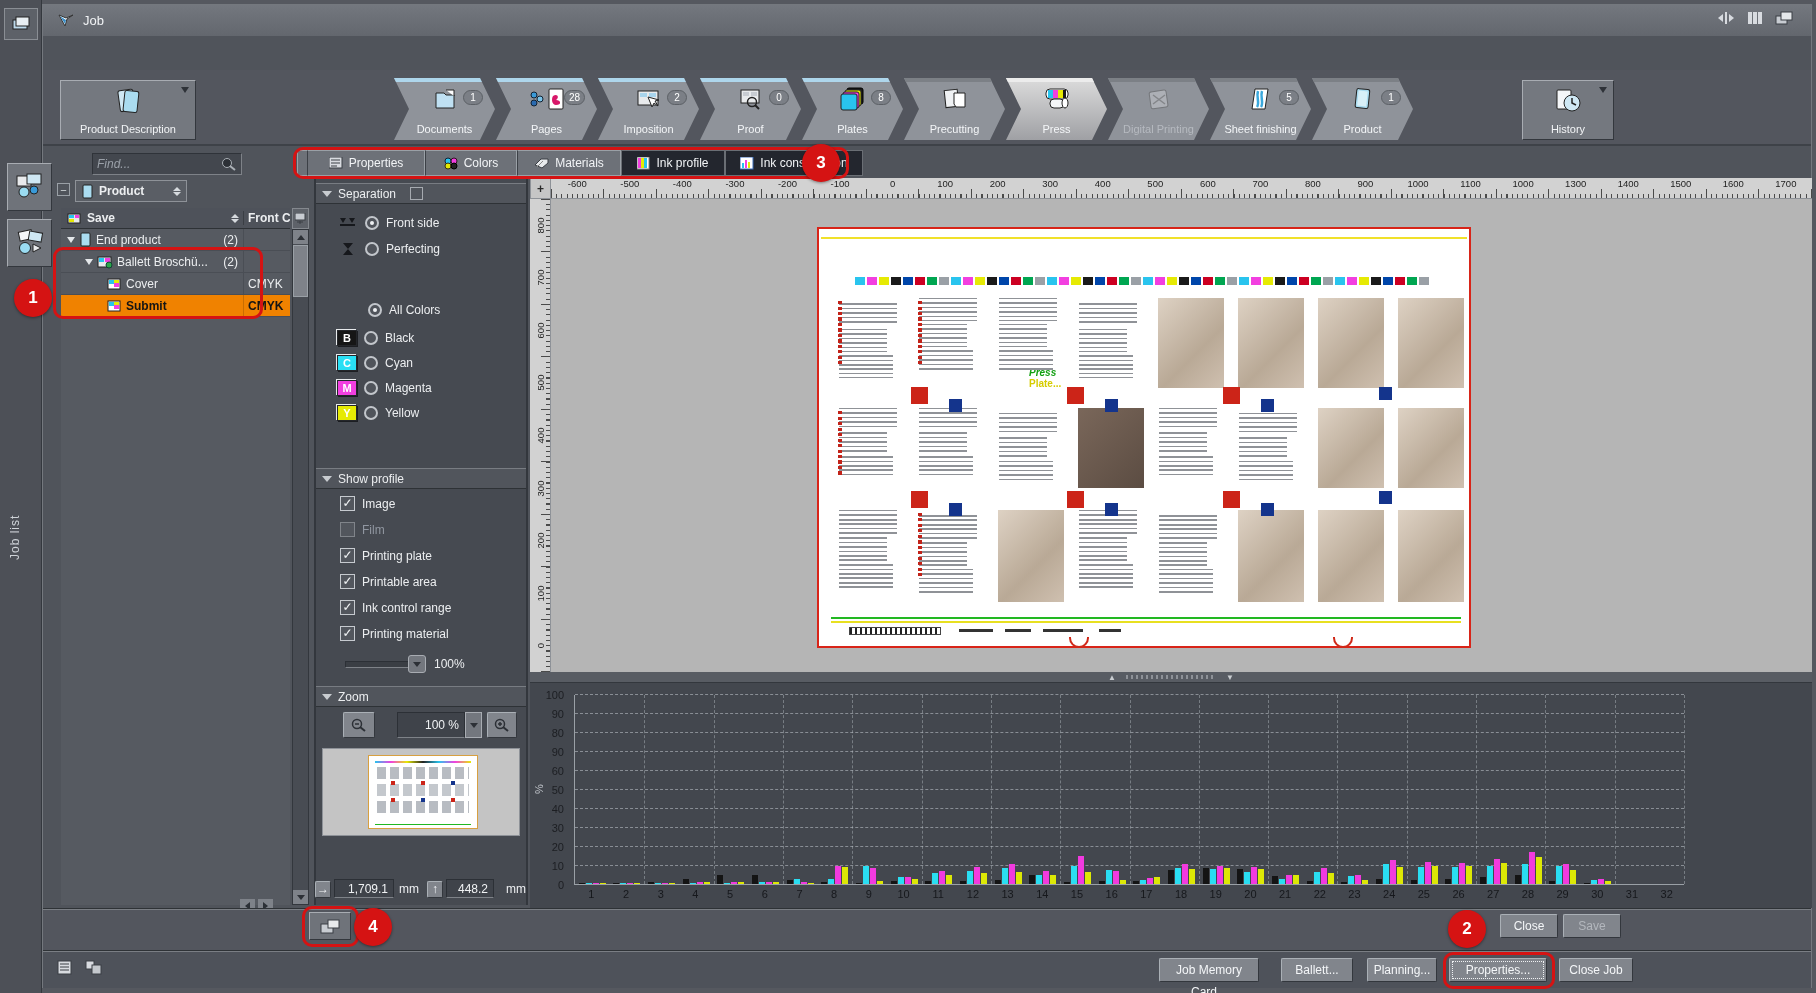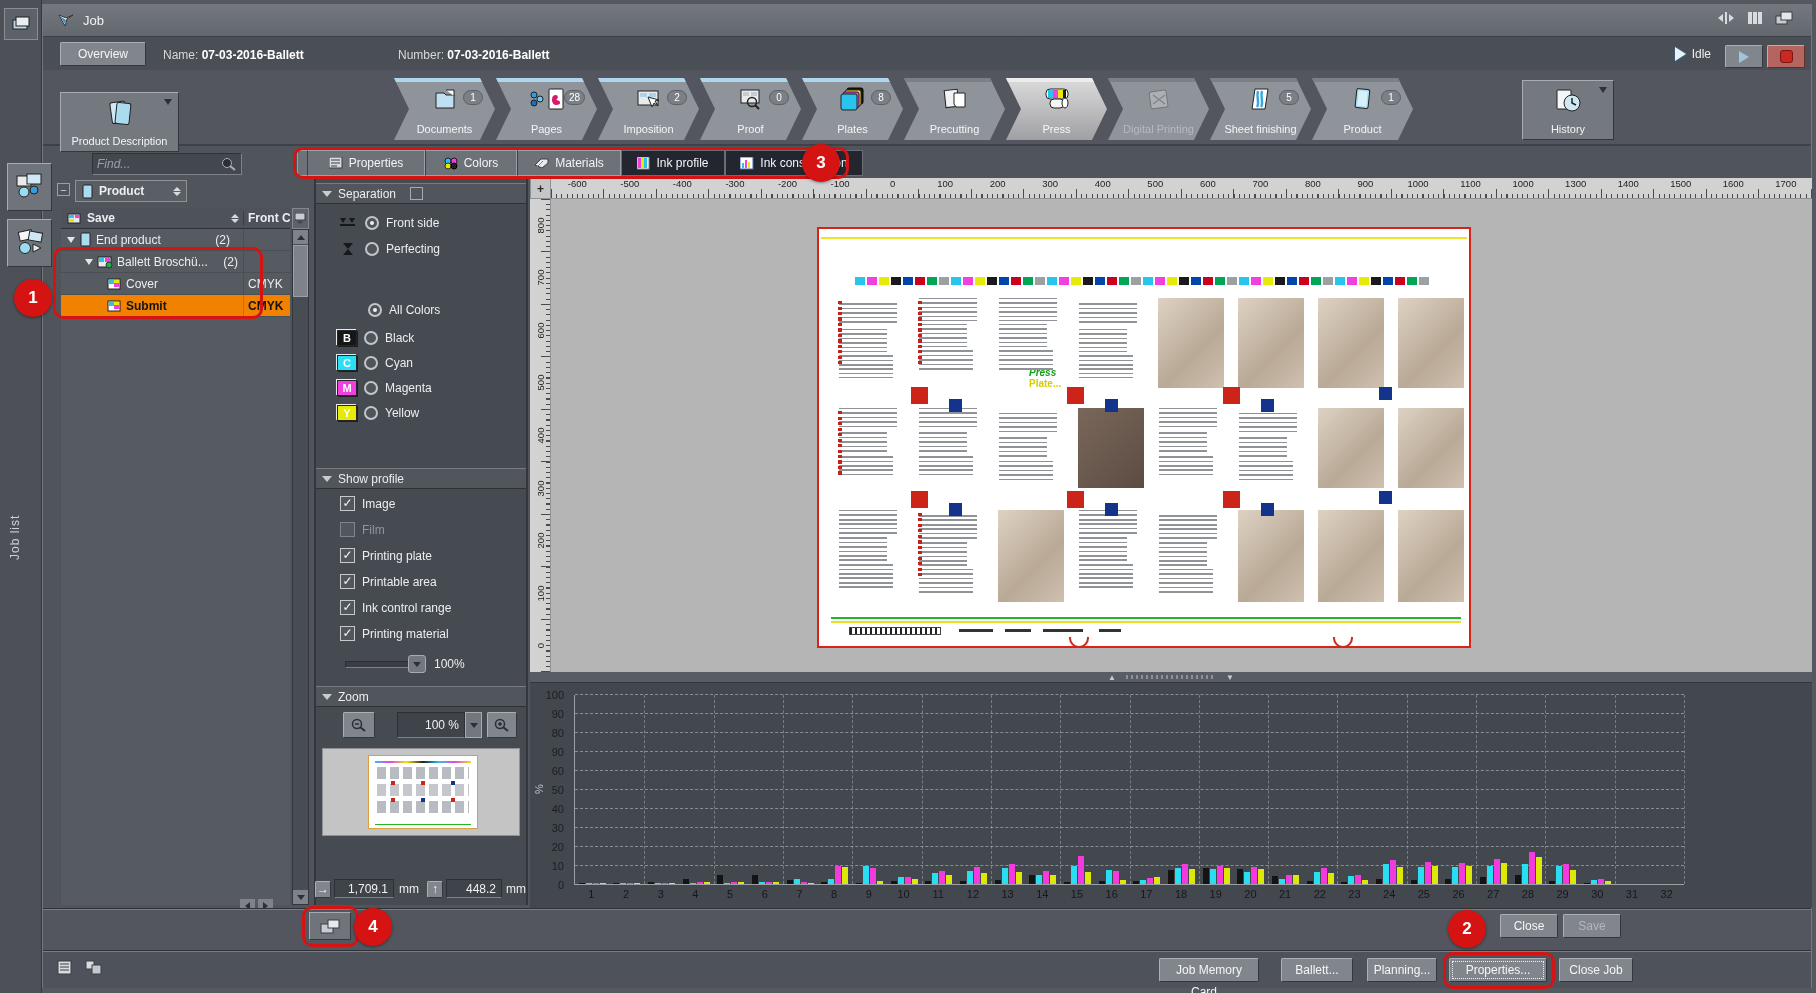--- a/index.html
+++ b/index.html
@@ -39,21 +39,21 @@
   .small-btn { position:absolute; top:8px; width:38px; height:23px; display:flex; align-items:center; justify-content:center; }
   .start-btn { right:48px; }
   .stop-btn { right:6px; background:#b5655f; border-color:#d8a49e; border-bottom-color:#5e2f2b; border-right-color:#5e2f2b; }
   .stop-glyph { width:13px; height:13px; background:#c62a20; border-radius:3px; border:1px solid #7e140e; }
   .start-glyph { width:0; height:0; border-left:10px solid #9fc4de; border-top:6px solid transparent; border-bottom:6px solid transparent; }
 
   
   .workflow { left:43px; top:70px; width:1768px; height:76px; background:#53565e; border-bottom:2px solid #3e4248; }
   .big-btn { position:absolute; top:10px; height:60px; background:#74787f; border:1px solid #a8acb2;
              border-bottom-color:#33373d; border-right-color:#33373d; }
-  .pd-btn { left:17px; width:119px;margin-top:12px; }
+  .pd-btn { left:17px; width:136px; }
   .hist-btn { left:1479px; width:92px; }
   .big-btn .bb-label { position:absolute; bottom:4px; width:100%; text-align:center; font-size:11px; color:#f2f4f6; }
   .big-btn .bb-ic { position:absolute; top:6px; left:0; width:100%; display:flex; justify-content:center; }
   .big-btn .dd-arrow { position:absolute; top:6px; right:6px; width:0; height:0;
                        border-top:6px solid #2e3238; border-left:4px solid transparent; border-right:4px solid transparent; }
   .steps { position:absolute; left:351px; top:8px; display:flex; height:62px; }
   .step { position:relative; width:101px; height:62px; background:#8f939a; margin-right:1px;
           clip-path:polygon(0 0,calc(100% - 15px) 0,100% 50%,calc(100% - 15px) 100%,0 100%,15px 50%); }
   .step .accent { position:absolute; top:0; left:0; right:0; height:4px; background:#7c8086; }
   .step.done .accent { background:#aed6ec; }
@@ -259,39 +259,20 @@
         </span>
       <span>
           <svg width="18" height="14">
             <rect x="1" y="5" width="11" height="8" fill="#c8ccd2" stroke="#3a3e44"></rect>
             <rect x="6" y="1" width="11" height="8" fill="#e4e7ea" stroke="#3a3e44"></rect>
           </svg>
         </span>
     </span>
   </div>
 
-  <div class="abs menubar">
-    <div class="btn overview-btn">Overview</div>
-    <span class="nn" style="left:120px;">
-      <span>Name:</span> <b>07-03-2016-Ballett</b>
-    </span>
-    <span class="nn" style="left:355px;">
-      <span>Number:</span> <b>07-03-2016-Ballett</b>
-    </span>
-    <span class="idle-wrap">
-      <span class="play-glyph"></span>
-      <span>Idle</span>
-    </span>
-    <div class="btn small-btn start-btn">
-        <span class="start-glyph"></span>
-      </div>
-    <div class="btn small-btn stop-btn">
-        <span class="stop-glyph"></span>
-      </div>
-  </div>
 
   <div class="abs workflow">
     <div class="big-btn pd-btn">
       <span class="bb-ic">
         <svg width="30" height="28">
             <rect x="6" y="3" width="15" height="21" rx="2" fill="#cfe8f4" stroke="#222" transform="rotate(-8 13 13)"></rect>
             <rect x="11" y="4" width="14" height="21" rx="2" fill="#aadcf0" stroke="#222" transform="rotate(6 18 14)"></rect>
           </svg>
       </span>
       <span class="dd-arrow"></span>
@@ -494,21 +475,21 @@
     </span>
     <span class="c2">Front C</span>
   </div>
   <div class="abs colcfg">
     <svg width="11" height="11">
         <rect x="0" y="0" width="10" height="7" fill="#c8ccd2" stroke="#3a3e44"></rect>
         <path d="M5 8 l0 3 M2 9 l6 0" stroke="#3a3e44"></path>
       </svg>
   </div>
 
-  <div class="trow" style="top:229px;gap:8px;">
+  <div class="trow" style="top:229px;">
     <span class="main" style="padding-left:2px;">
       <span class="tw"></span>
       <svg width="13" height="15">
           <rect x="2" y="1" width="9" height="13" rx="1" fill="#aadcf0" stroke="#222"></rect>
         </svg>
       <span>End product</span>
       <span class="tcount">(2)</span>
     </span>
     <span class="front"></span>
   </div>
@@ -739,21 +720,21 @@
       <div class="dot" style="left:52px;top:42px;background:#14348c;"></div>
       <div class="dot" style="left:82px;top:42px;background:#cc2418;"></div>
       <div style="position:absolute;left:6px;bottom:3px;width:96px;height:1.5px;background:#22b822;"></div>
     </div>
   </div>
 
   <div class="abs btn" style="left:315px; top:881px; width:16px; height:17px;">→</div>
   <div class="zfield" style="left:334px; top:879px; width:60px; height:19px;">1,709.1</div>
   <div class="abs" style="left:399px; top:882px;">mm</div>
   <div class="abs btn" style="left:427px; top:881px; width:16px; height:17px;">↑</div>
-  <div class="zfield" style="left:446px; top:879px; width:56px; height:19px;">448.2</div>
+  <div class="zfield" style="left:446px; top:879px; width:48px; height:19px;">448.2</div>
   <div class="abs" style="left:506px; top:882px;">mm</div>
 
   <div class="abs ruler-corner">+</div>
   <div class="abs ruler-top">
     <div class="ruler-top-labels">
         <span>-600</span>
         <span>-500</span>
         <span>-400</span>
         <span>-300</span>
         <span>-200</span>

